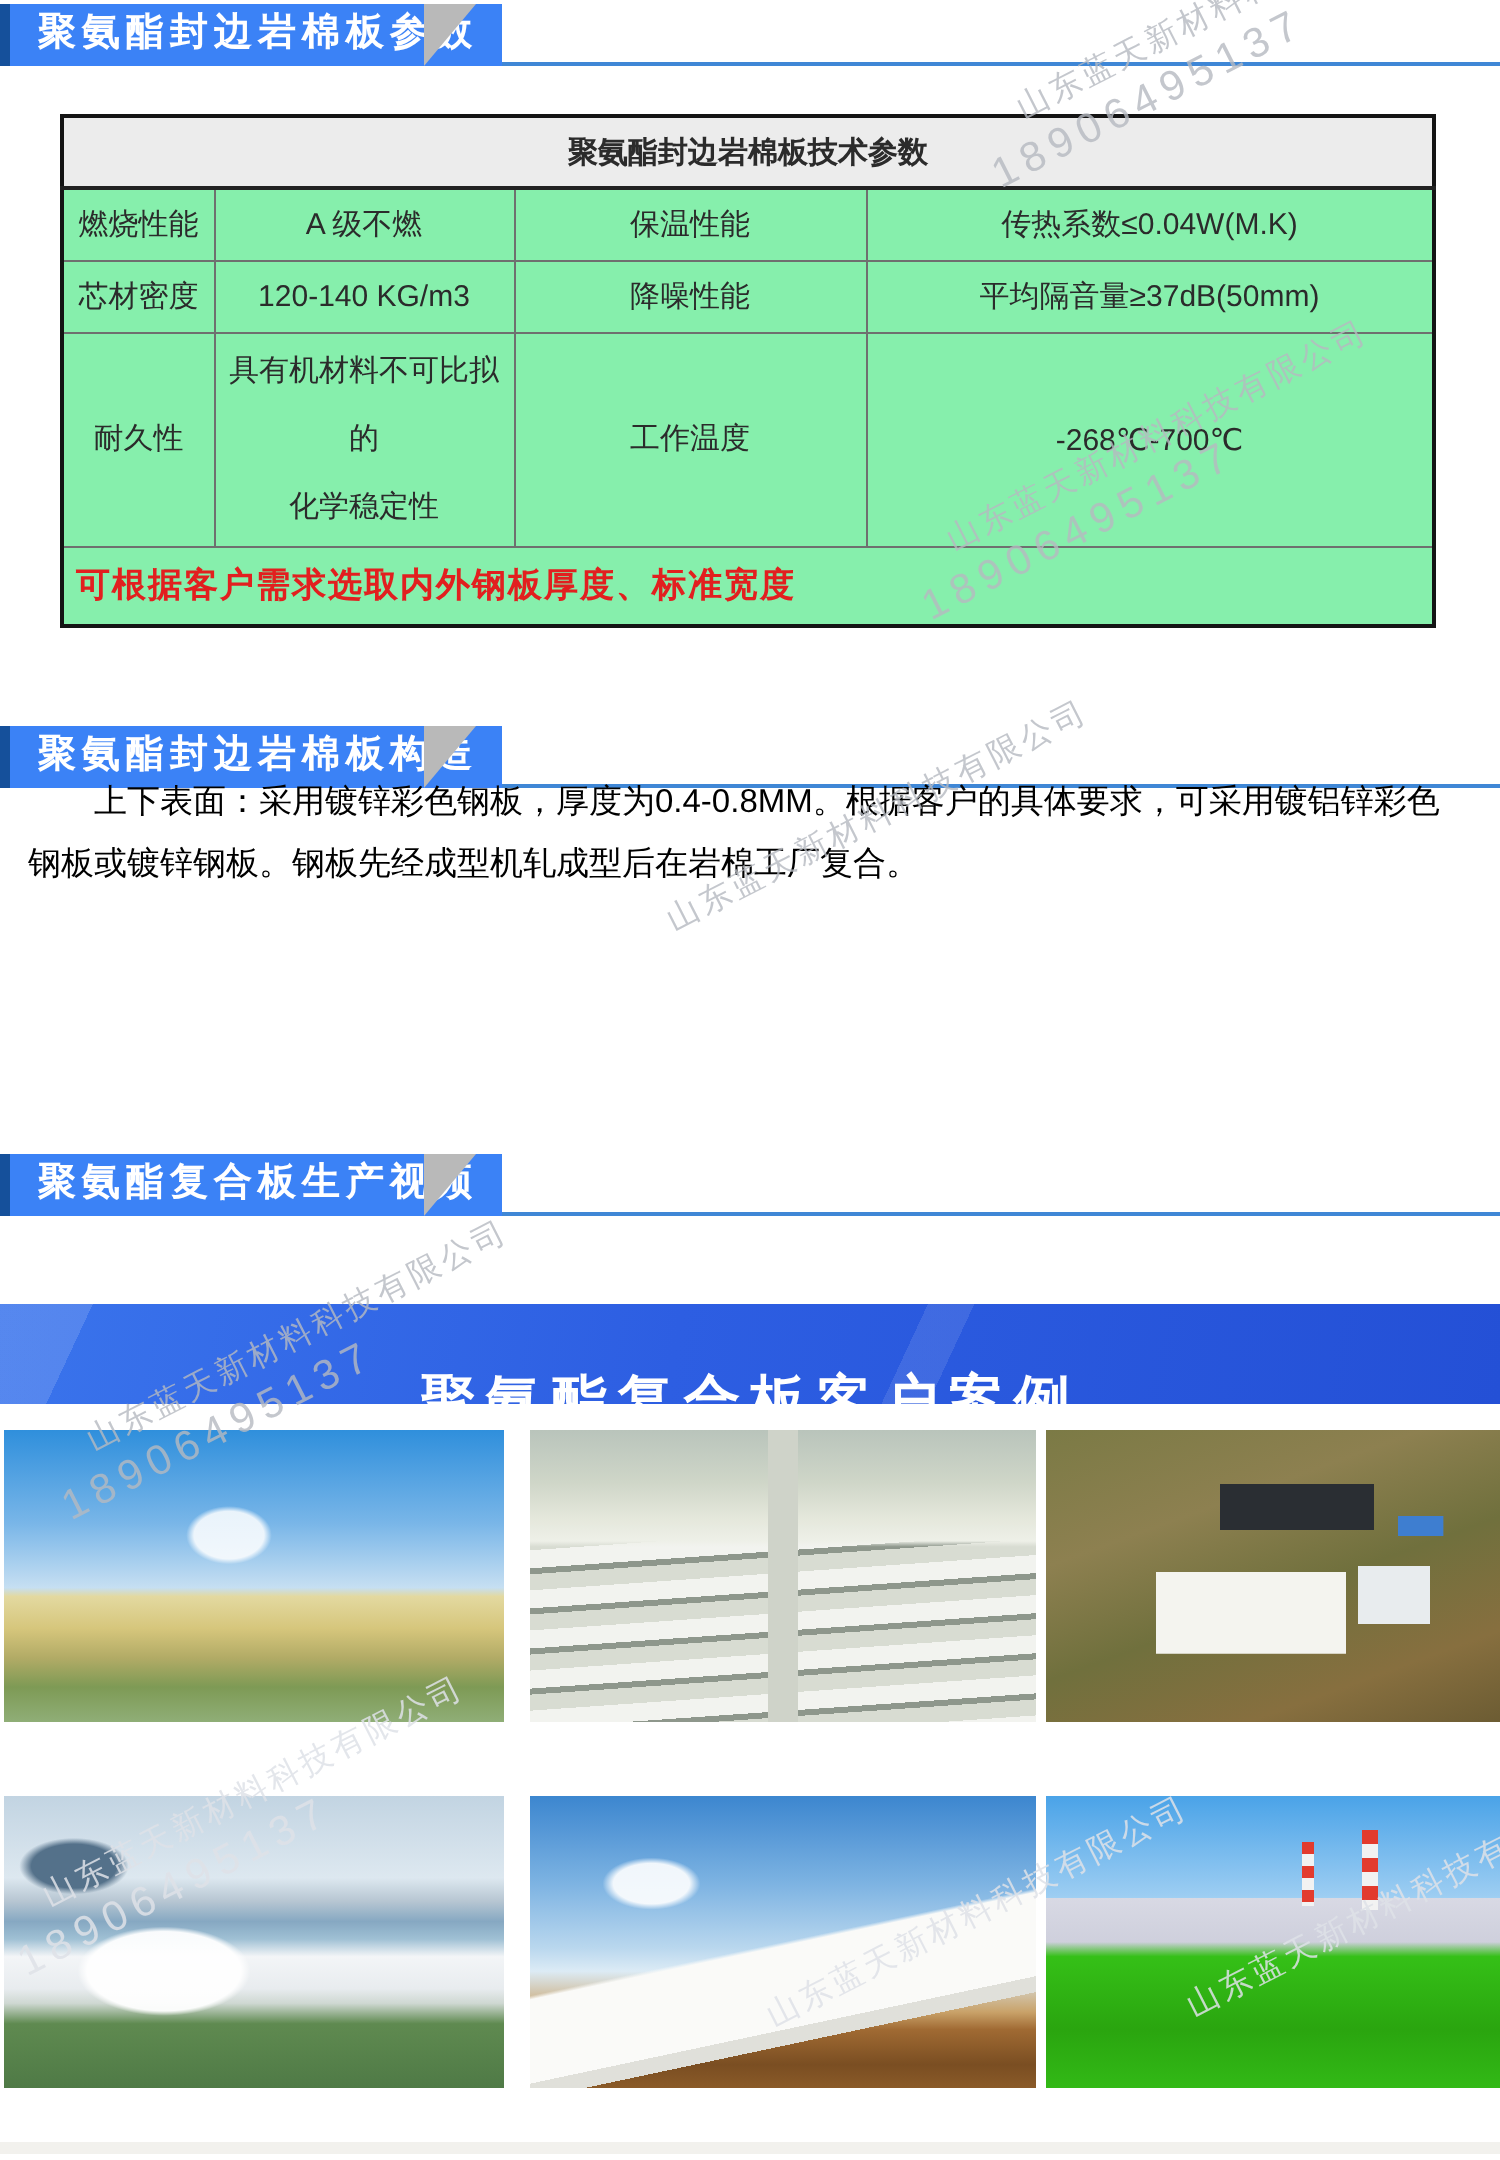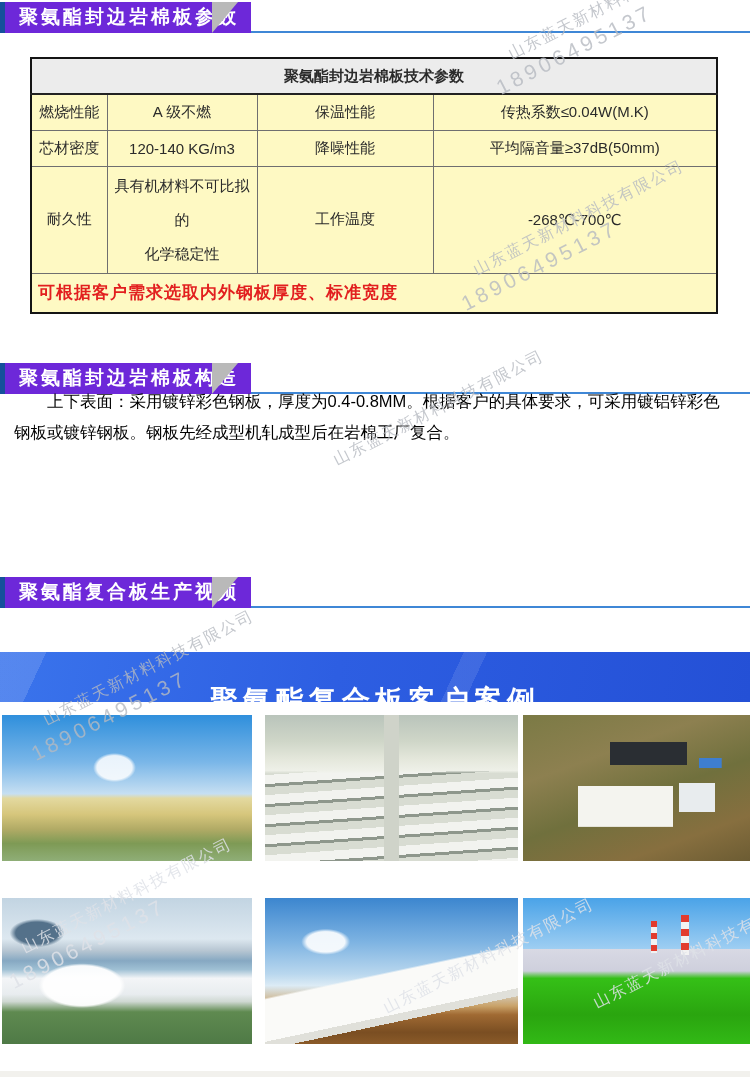--- a/index.html
+++ b/index.html
@@ -2,29 +2,29 @@
 <html><head>
 <meta charset="utf-8">
 <style>
   html,body{margin:0;padding:0;background:#fff;}
   .page{position:relative;width:750px;height:1080px;overflow:hidden;background:#fff;
         font-family:"Liberation Sans","DejaVu Sans",sans-serif;color:#222;}
 
   
   .sec{position:absolute;left:0;width:750px;height:40px;}
   .sec .rule{position:absolute;left:0;right:0;top:31px;height:2px;background:#3f87d6;}
-  .sec .badge{position:absolute;left:0;top:2px;background:#6d28d9;border-left:5px solid #15509b;
+  .sec .badge{position:absolute;left:0;top:2px;background:#3b82f6;border-left:5px solid #15509b;
               color:#fff;font-weight:bold;font-size:19px;letter-spacing:3px;
               padding:5px 12px 6px 14px;line-height:20px;}
   .sec .pennant{position:absolute;top:2px;width:0;height:0;
                 border-top:31px solid #b9b9b9;border-right:26px solid transparent;}
 
   
   .ptable{position:absolute;left:30px;top:57px;width:612px;border-collapse:collapse;
-          table-layout:fixed;background:#fef9c3;}
+          table-layout:fixed;background:#86efac;}
   .ptable td{border:1px solid #6f6f6f;text-align:center;font-size:15px;color:#2b2b2b;
              padding:2px 4px;}
   .ptable{border:2px solid #141414;}
   .ptable .title{height:36px;background:#ececec;font-size:17px;font-weight:bold;
                  border-bottom:2px solid #222;}
   .ptable .r{height:36px;}
   .ptable .tall{height:76px;}
   .pre{white-space:pre-line;line-height:34px;}
   .ptable .note{height:34px;text-align:left;color:#e21f1f;font-weight:bold;font-size:17px;
                 padding-left:6px;letter-spacing:1px;}

